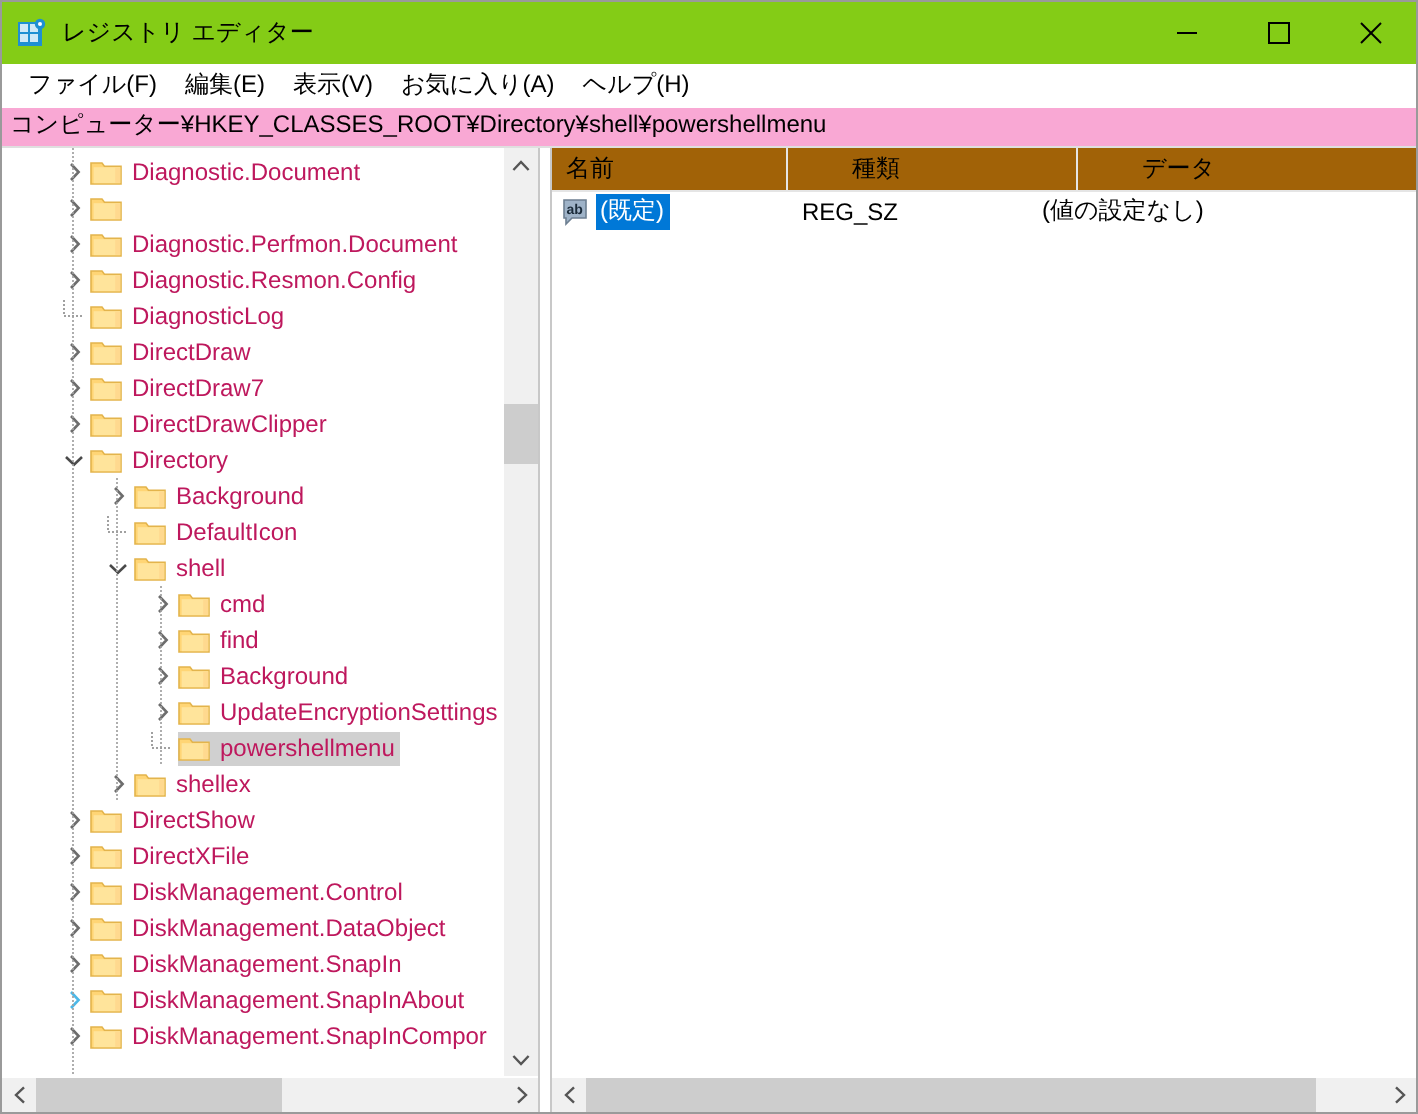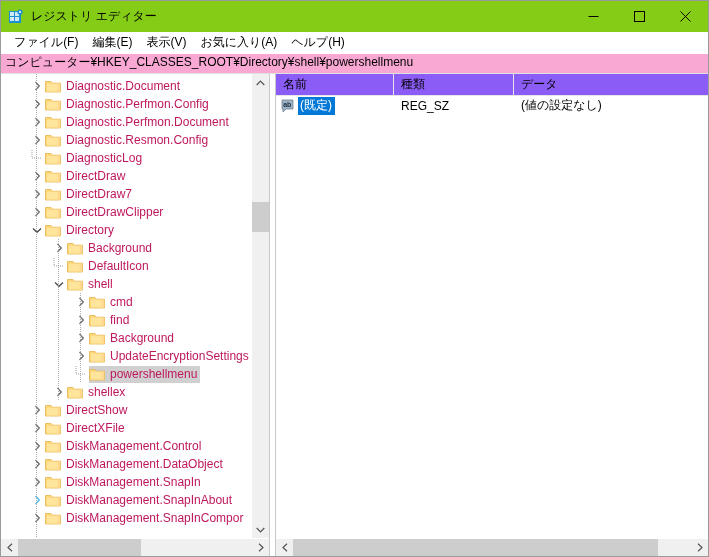--- a/index.html
+++ b/index.html
@@ -254,22 +254,23 @@
     height: 17px;
     background: #cdcdcd;
   }
 
   
   .lv-header {
     height: 21px;
     min-height: 21px;
     display: flex;
     border-bottom: 1px solid #e5e5e5;
-    background: #8b5cf6;
-    position: relative;
+    background: #a16207;
+    position: relative;
+    gap: 25px;
   }
   .lv-col {
     display: flex;
     align-items: center;
     font-size: 12px;
     color: #000;
     padding-left: 7px;
     box-sizing: border-box;
     border-right: 1px solid #e5e5e5;
     cursor: default;
@@ -388,21 +389,20 @@
                   <svg width="7" height="10" viewBox="0 0 7 10">
                     <polyline points="1.5,1 5.3,5 1.5,9" fill="none" stroke="#6d6d6d" stroke-width="1.3"></polyline>
                   </svg>
                 </div>
                 <div class="sel-wrap">
                   <span class="folder-icon"><svg width="16" height="14" viewBox="0 0 16 14">
                       <path d="M0.5 2.5 H6 L7.3 4.2 H15.5 V13 H0.5 Z" fill="#ffd575" stroke="#e3b44c" stroke-width="0.8"></path>
                       <path d="M1.8 4.6 H15.2 V12.6 H1.8 Z" fill="#ffe49b"></path>
                       <path d="M12.6 4.8 h2.4 v7.6 h-2.4 z" fill="#ffd98f"></path>
                     </svg></span>
-                  <span class="node-label">Diagnostic.Perfmon.Config</span>
                 </div>
               </div>
               <div class="tree-row">
                 <div style="width: 28px; height: 18px; flex: 0 0 auto;"></div>
                 <div class="twisty">
                   <svg width="7" height="10" viewBox="0 0 7 10">
                     <polyline points="1.5,1 5.3,5 1.5,9" fill="none" stroke="#6d6d6d" stroke-width="1.3"></polyline>
                   </svg>
                 </div>
                 <div class="sel-wrap">

